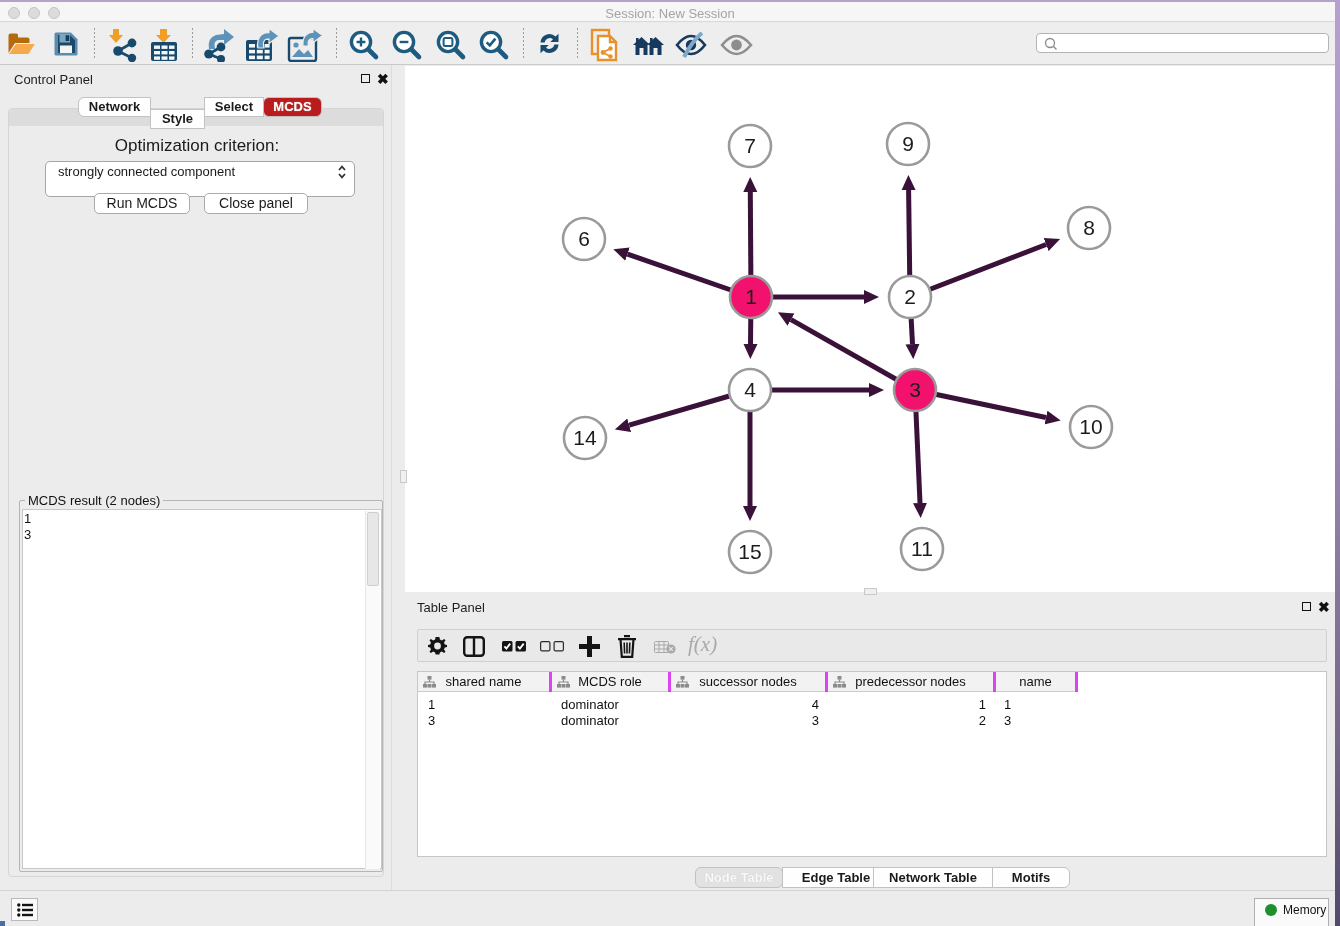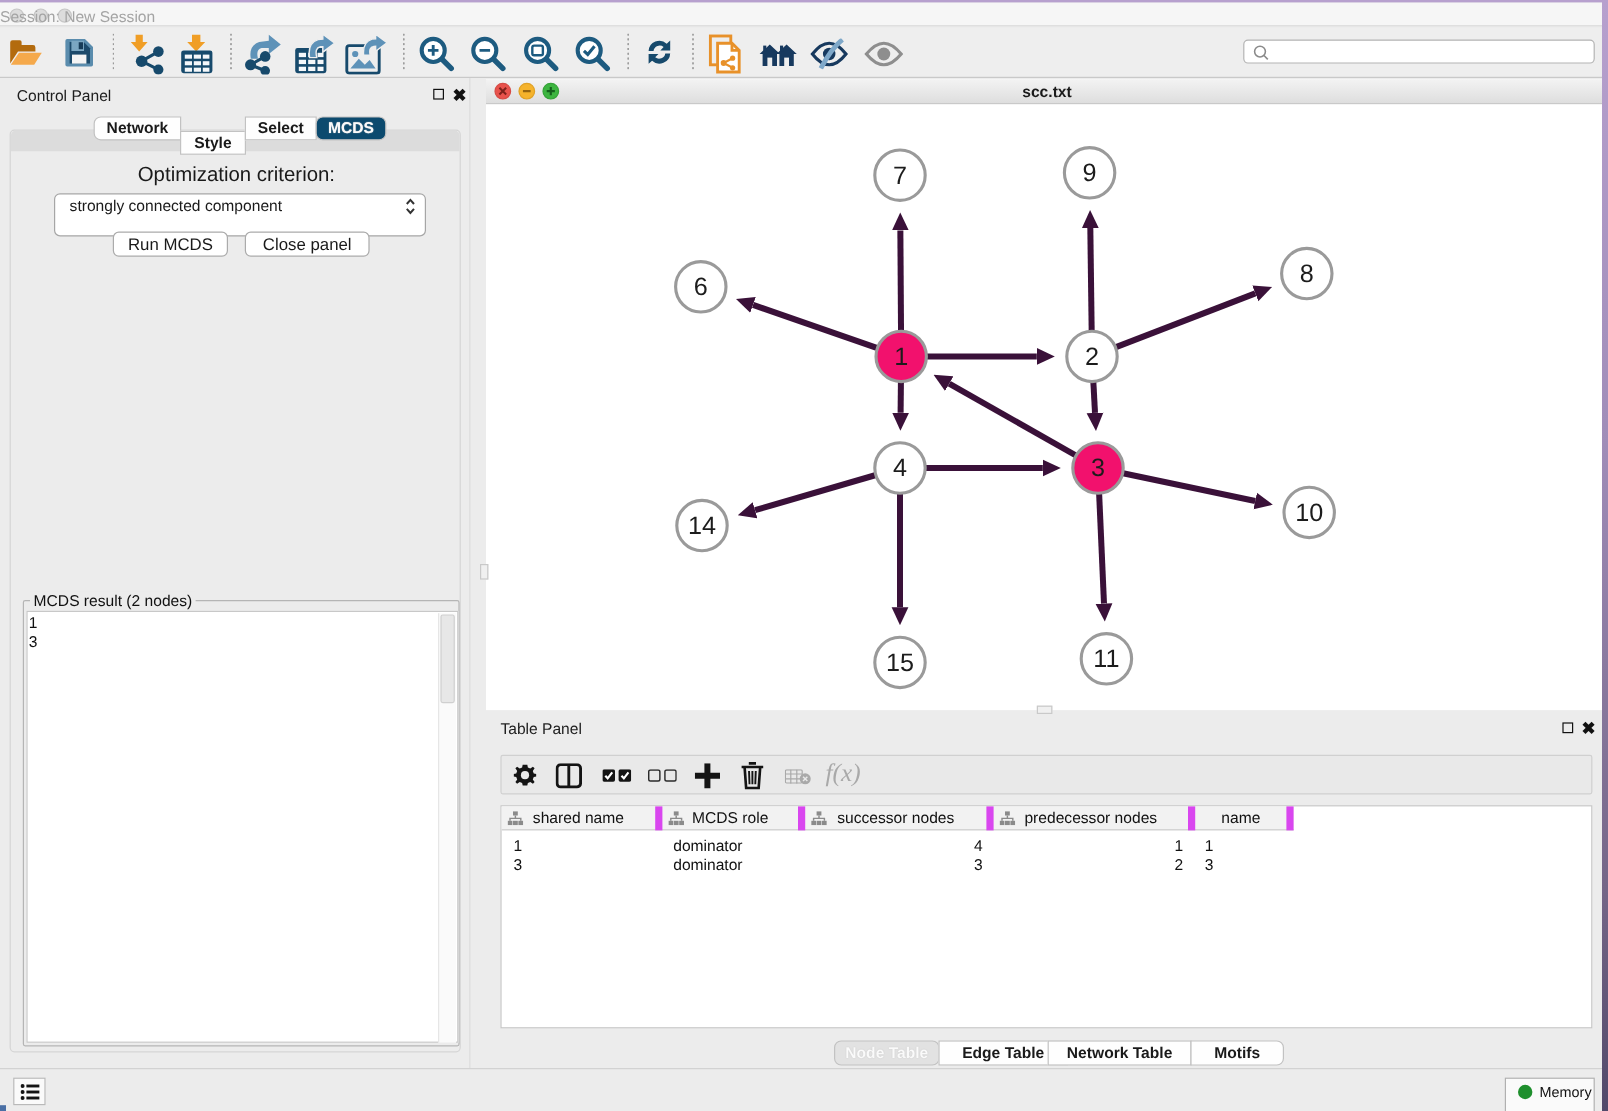--- a/index.html
+++ b/index.html
@@ -5,39 +5,39 @@
 * { margin:0; padding:0; box-sizing:border-box; }
 html,body { width:1340px; height:926px; overflow:hidden; }
 body { font-family:"Liberation Sans", sans-serif; background:#ececec; position:relative; }
 #topstrip { position:absolute; left:0; top:0; width:1340px; height:2px; background:#b7a0ce; }
 #rightstrip { position:absolute; right:0; top:0; width:5px; height:926px;
   background:linear-gradient(#b7a0ce, #a08db8 40%, #756687 80%, #52496a); z-index:50; }
 #titlebar { position:absolute; left:0; top:2px; width:1340px; height:20px; background:#f6f6f6;
   border-bottom:1px solid #d9d9d9; }
 .tlight { position:absolute; top:5px; width:12px; height:12px; border-radius:50%;
   background:#dcdcdc; border:1px solid #c6c6c6; }
-#title-text { position:absolute; top:4px; width:100%; font-size:13px; color:#a4a4a4; }
+#title-text { position:absolute; top:4px; width:100%; text-align:center; font-size:13px; color:#a4a4a4; }
 #toolbar { position:absolute; left:0; top:23px; width:1340px; height:42px; background:#eeeeee;
   border-bottom:1px solid #c9c9c9; }
 .sep { position:absolute; top:5px; height:32px; width:1px;
   background-image:linear-gradient(#9a9a9a 50%, rgba(0,0,0,0) 50%); background-size:1px 4px; }
 .tbicon { position:absolute; top:3px; }
 #searchbox { position:absolute; left:1036px; top:10px; width:293px; height:20px; background:#fff;
   border:1px solid #b4b4b4; border-radius:4px; }
 
 
 #cpanel { position:absolute; left:0; top:65px; width:392px; height:825px; background:#ececec; border-right:1px solid #dcdcdc; }
 #cpanel-header { position:absolute; left:0; top:0; width:392px; height:28px; }
 #cpanel-header .ptitle { position:absolute; left:14px; top:7px; font-size:13px; color:#1e1e1e; }
 .undock { position:absolute; width:9px; height:9px; border:1.5px solid #111; top:9px; }
 .closex { position:absolute; top:6px; font-size:14px; font-weight:bold; color:#111; }
 #cp-tabs { position:absolute; top:32px; left:0; width:392px; height:20px; z-index:3; }
 .cptab { position:absolute; top:0; height:20px; border:1px solid #c2c2c2; background:#fefefe;
   font-size:13px; font-weight:bold; color:#1a1a1a; text-align:center; line-height:18px; }
-.cptab.sel { background:#0c4a6e; color:#fafafa; text-shadow:0 0 1px #bdbdbd; border-radius:6px; }
+.cptab.sel { background:#b91c1c; color:#fafafa; text-shadow:0 0 1px #bdbdbd; border-radius:6px; }
 #cp-body { position:absolute; left:8px; top:43px; width:376px; height:769px; background:#ececec;
   border:1px solid #d5d5d5; border-radius:4px; }
 #cp-band { position:absolute; left:0px; top:0px; width:374px; height:17px; background:#dcdcdc; border-radius:4px 4px 0 0; }
 #opt-label { position:absolute; left:0; top:27px; width:376px; text-align:center; font-size:17px; color:#1a1a1a; }
 #opt-select { position:absolute; left:36px; top:52px; width:310px; height:36px; background:#fff;
   border:1px solid #a6a6a6; border-radius:5px; font-size:13px; color:#1a1a1a; }
 #opt-select span.txt { position:absolute; left:12px; top:2px; }
 .btn { position:absolute; top:84px; height:21px; background:#fff; border:1px solid #ababab;
   border-radius:5px; font-size:14px; color:#1a1a1a; text-align:center; line-height:19px; }
 #mcds-group { position:absolute; left:10px; top:391px; width:364px; height:372px;
@@ -59,21 +59,21 @@
 
 
 #tpanel { position:absolute; left:405px; top:592px; width:935px; height:298px; background:#ececec; }
 #tp-header { position:absolute; left:0; top:0; width:935px; height:26px; }
 #tp-header .ptitle { position:absolute; left:12px; top:8px; font-size:13px; color:#1e1e1e; }
 #tp-toolbar { position:absolute; left:12px; top:37px; width:910px; height:33px; background:#e9e9e9;
   border:1px solid #d0d0d0; border-radius:2px; }
 #tp-table { position:absolute; left:12px; top:79px; width:910px; height:186px; background:#fff;
   border:1px solid #c6c6c6; }
 #tp-thead { position:absolute; left:0; top:0; width:660px; height:20px; background:#f2f2f2; border-bottom:1px solid #cccccc; }
-.th { position:absolute; top:0; height:20px; border-right:6px solid #d946ef; font-size:13px; color:#111;
+.th { position:absolute; top:0; height:20px; border-right:3px solid #d946ef; font-size:13px; color:#111;
   text-align:center; line-height:20px; }
 .orgicon { position:absolute; left:5px; top:4px; }
 .td { position:absolute; font-size:13px; color:#111; height:16px; line-height:16px; }
 #tp-tabs { position:absolute; left:0; top:275px; width:935px; height:21px; }
 .tptab { position:absolute; top:0; height:21px; border:1px solid #c2c2c2; background:#fefefe;
   font-size:13px; font-weight:bold; color:#1a1a1a; text-align:center; line-height:19px; }
 .tptab.sel { background:#e2e2e2; color:#fafafa; text-shadow:0 0 1px #bdbdbd; border-radius:6px; }
 
 
 #statusbar { position:absolute; left:0; top:890px; width:1340px; height:36px; background:#ececec;
@@ -272,38 +272,20 @@
   </div>
   <div id="cp-tabs">
     <div class="cptab" style="left:78px; width:73px; border-radius:6px 0 0 6px;">Network</div>
     <div class="cptab" style="left:150px; width:55px;margin-top:12px;">Style</div>
     <div class="cptab" style="left:204px; width:60px;">Select</div>
     <div class="cptab sel" style="left:263px; width:59px;">MCDS</div>
   </div>
 </div>
 
 <div id="netwin">
-  <div id="net-titlebar">
-    <div id="net-title">scc.txt</div>
-    <div class="mlight" style="left:7px; background:#e8524c; border:1px solid #d64b45;">
-      <svg width="8" height="8" viewBox="0 0 8 8" style="position:absolute;left:2px;top:2px;">
-          <path d="M1.2 1.2 L6.8 6.8 M6.8 1.2 L1.2 6.8" stroke="#7e211b" stroke-width="1.7"></path>
-        </svg>
-    </div>
-    <div class="mlight" style="left:27px; background:#f5b32c; border:1px solid #e0a125;">
-      <svg width="8" height="8" viewBox="0 0 8 8" style="position:absolute;left:2px;top:2px;">
-          <path d="M0.8 4 L7.2 4" stroke="#95650f" stroke-width="1.8"></path>
-        </svg>
-    </div>
-    <div class="mlight" style="left:47px; background:#3db540; border:1px solid #35a338;">
-      <svg width="8" height="8" viewBox="0 0 8 8" style="position:absolute;left:2px;top:2px;">
-          <path d="M4 0.6 L4 7.4 M0.6 4 L7.4 4" stroke="#14611c" stroke-width="1.8"></path>
-        </svg>
-    </div>
-  </div>
   <div id="net-canvas">
     <svg id="graph" width="935" height="505" viewBox="0 0 935 505">
       <defs>
         <marker id="arr" viewBox="0 0 15 15" refX="0" refY="7.5" markerWidth="15" markerHeight="15" orient="auto" markerUnits="userSpaceOnUse">
           <path d="M0,0.5 L15,7.5 L0,14.5 z" fill="#3a1139"></path>
         </marker>
       </defs>
 <line x1="346.0" y1="210.0" x2="345.3" y2="105.0" stroke="#3a1139" stroke-width="5" marker-end="url(#arr)"></line>
 <line x1="346.0" y1="210.0" x2="222.5" y2="167.1" stroke="#3a1139" stroke-width="5" marker-end="url(#arr)"></line>
 <line x1="346.0" y1="210.0" x2="459.0" y2="210.0" stroke="#3a1139" stroke-width="5" marker-end="url(#arr)"></line>

